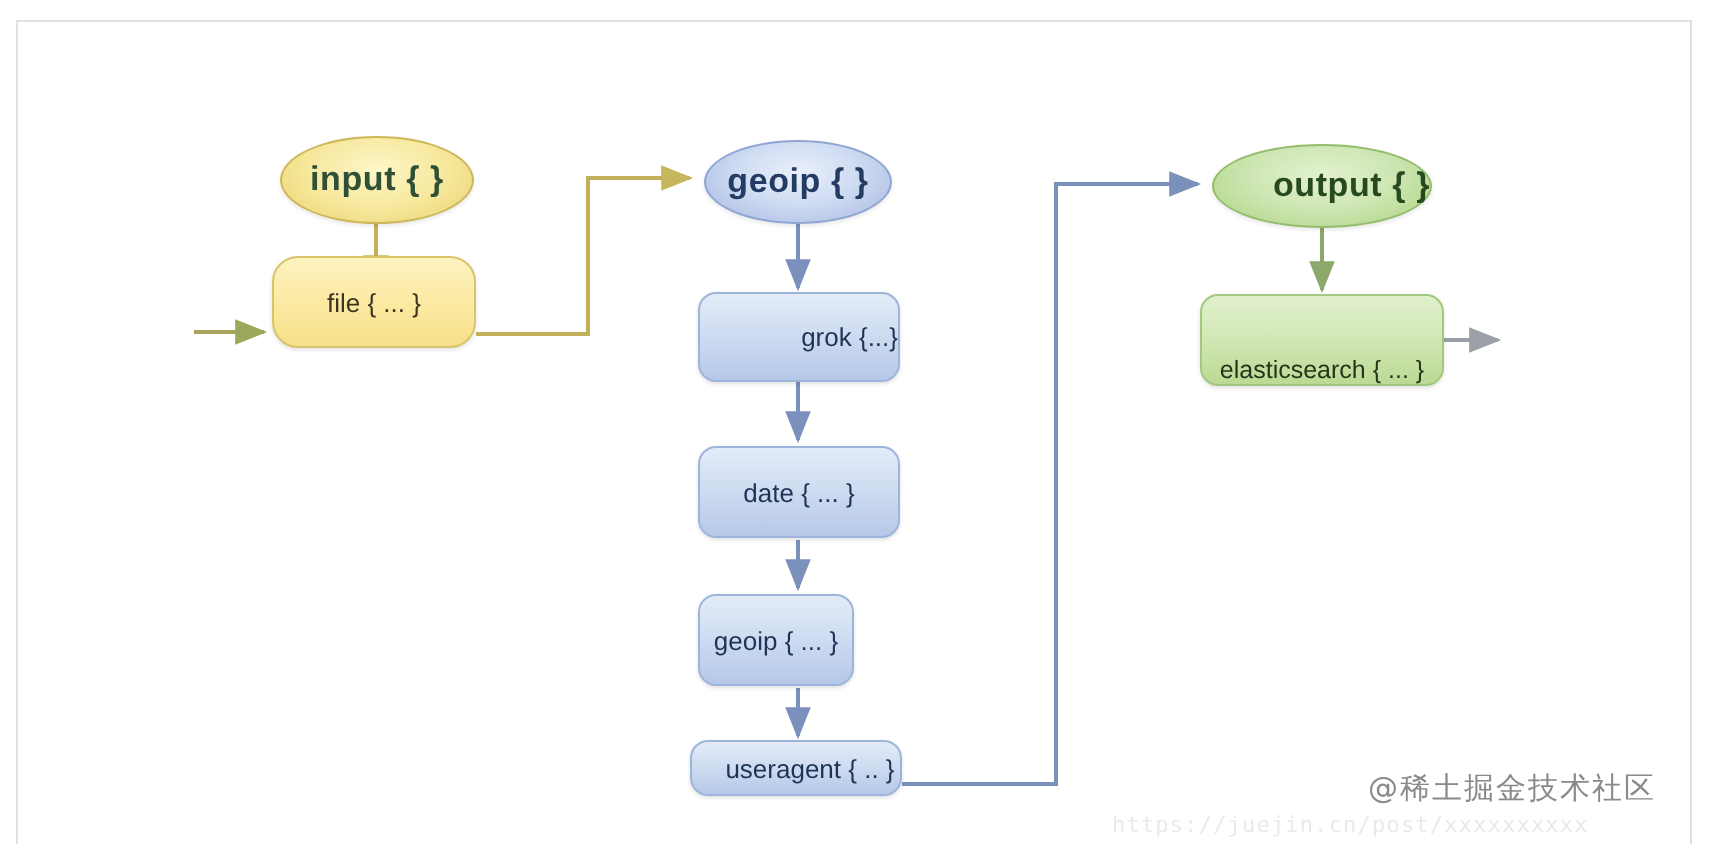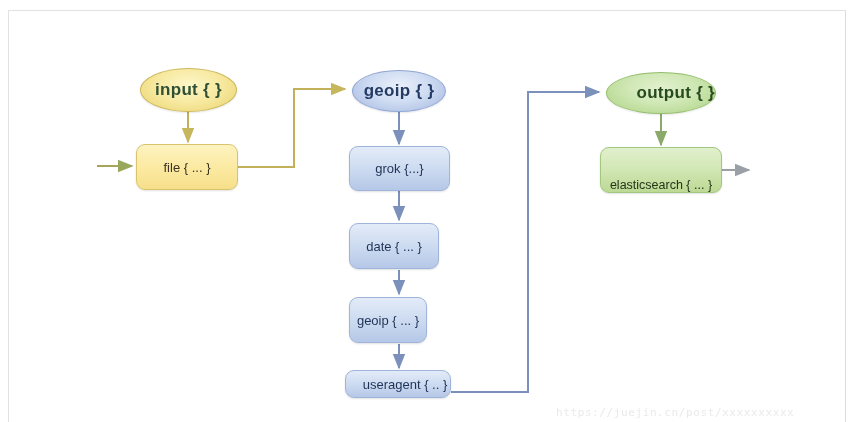--- a/index.html
+++ b/index.html
@@ -159,47 +159,48 @@
 
     <g>
       <path d="M722,170 L749,170" stroke="#9aa0a6" stroke-width="2" fill="none" marker-end="url(#ah-gray)"></path>
     </g>
   </svg>
 
   <div class="node ellipse yellow" style="left:140px;top:68px;width:97px;height:44px;font-size:17px;">
     <span>input { }</span>
   </div>
 
-  <div class="node box yellow" style="left:136px;top:144px;width:102px;height:46px;font-size:13px;">
+  <div class="node box yellow" style="left:136px;top:128px;width:102px;height:46px;font-size:13px;border-radius:13px;">
     <span>file { ... }</span>
   </div>
 
   <div class="node ellipse blue" style="left:352px;top:70px;width:94px;height:42px;font-size:17px;">
     <span>geoip { }</span>
   </div>
 
-  <div class="node box blue" style="left:349px;top:146px;width:101px;height:45px;font-size:13px;">
+  <div class="node box blue" style="left:349px;top:146px;width:101px;height:45px;font-size:13px;justify-content:flex-end;">
     <span>grok {...}</span>
   </div>
 
-  <div class="node box blue" style="left:349px;top:223px;width:90px;height:46px;font-size:13px;">
+  <div class="node box blue" style="left:349px;top:223px;width:101px;height:46px;font-size:13px;">
     <span>date { ... }</span>
   </div>
 
   <div class="node box blue" style="left:349px;top:297px;width:78px;height:46px;font-size:13px;">
     <span>geoip { ... }</span>
   </div>
 
   <div class="node box blue" style="left:345px;top:370px;width:106px;height:28px;font-size:13px;padding-left:14px;">
     <span>useragent { .. }</span>
   </div>
 
   <div class="node ellipse green" style="left:606px;top:72px;width:110px;height:42px;font-size:17px;justify-content:flex-end;">
     <span>output { }</span>
   </div>
 
   <div class="node box green" style="left:600px;top:147px;width:122px;height:46px;font-size:12.5px;">
     <span>elasticsearch { ... }</span>
   </div>
 
+  <div class="watermark" style="left:684px;top:385px;">@稀土掘金技术社区</div>
   <div class="watermark-sub" style="left:556px;top:406px;">https://juejin.cn/post/xxxxxxxxxx</div>
 
 </div>
 
 </body></html>

